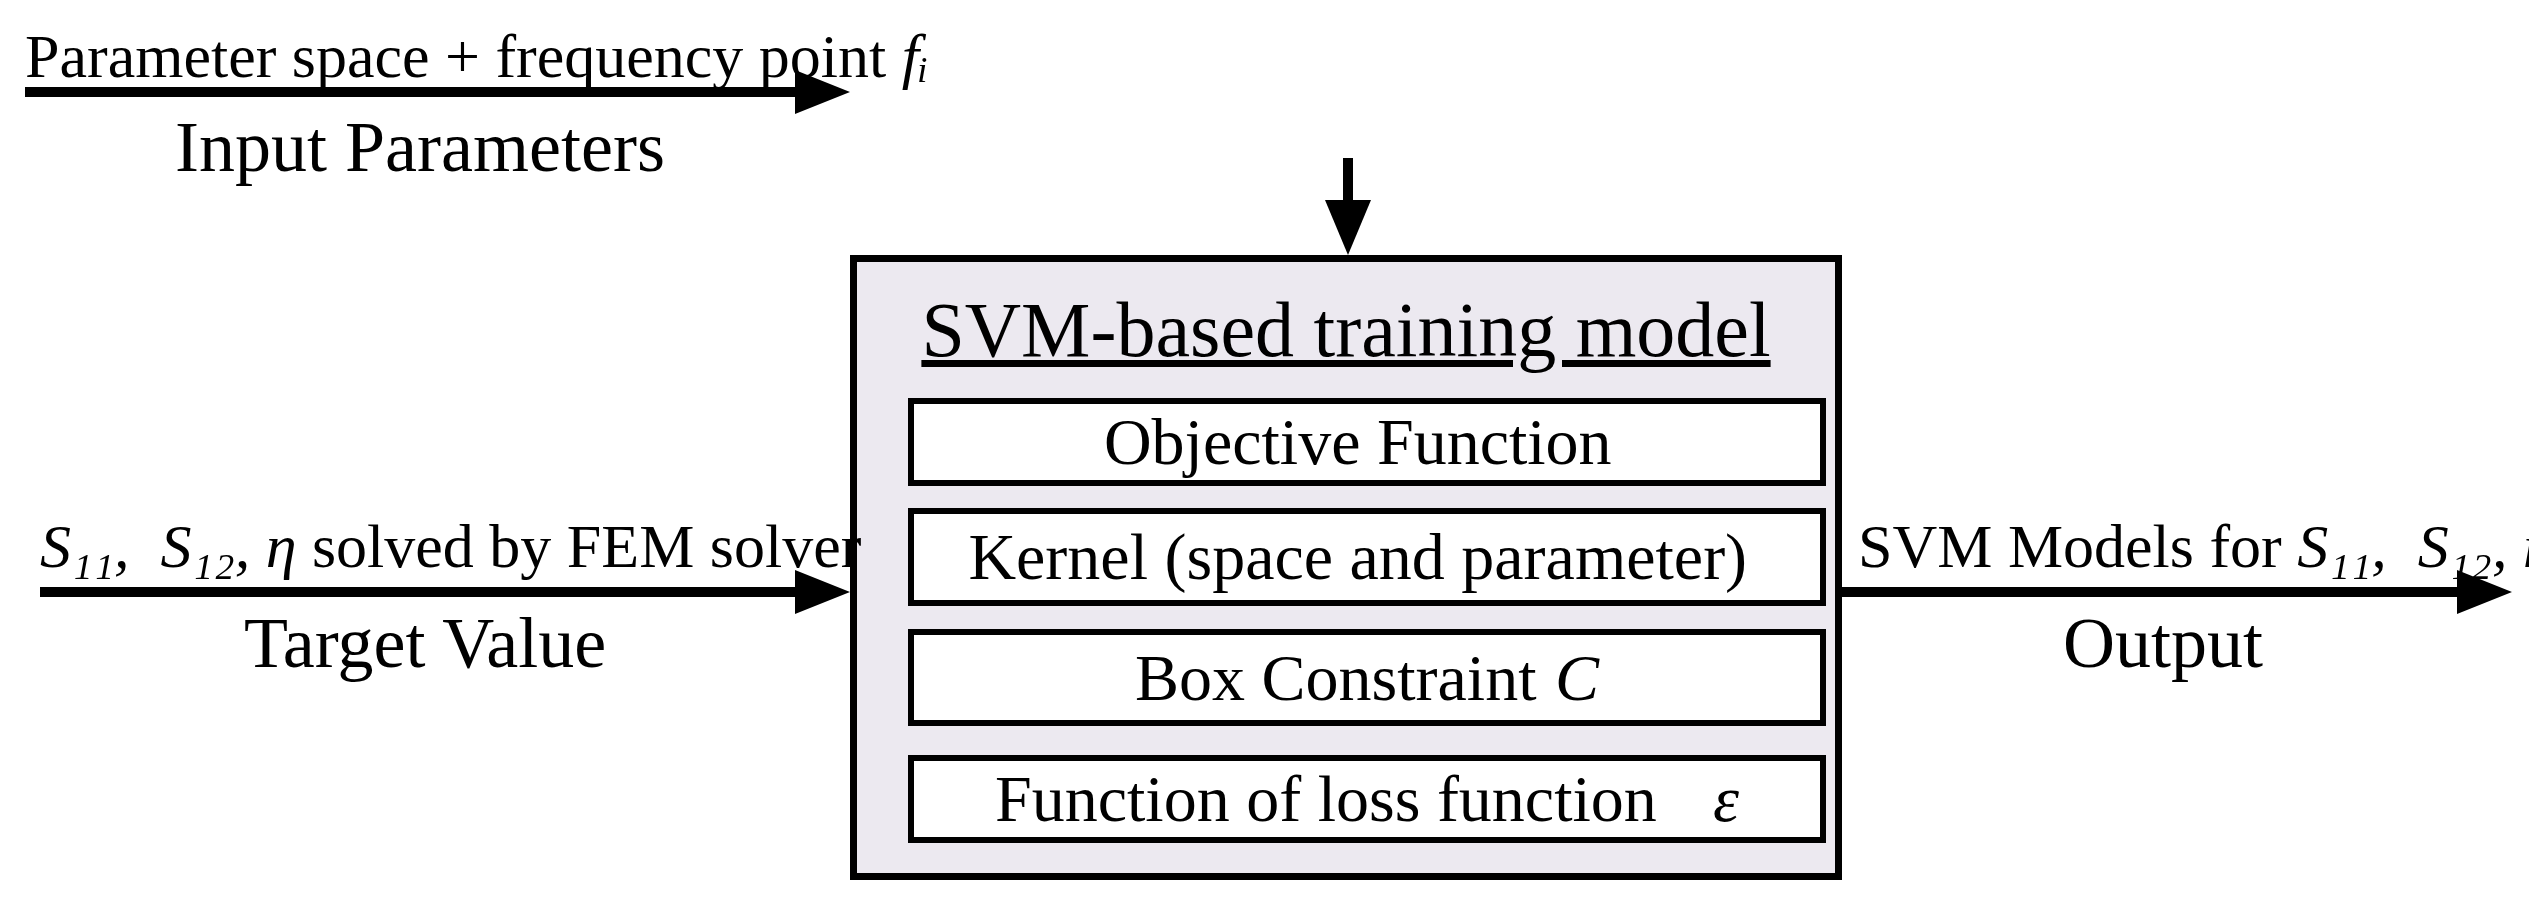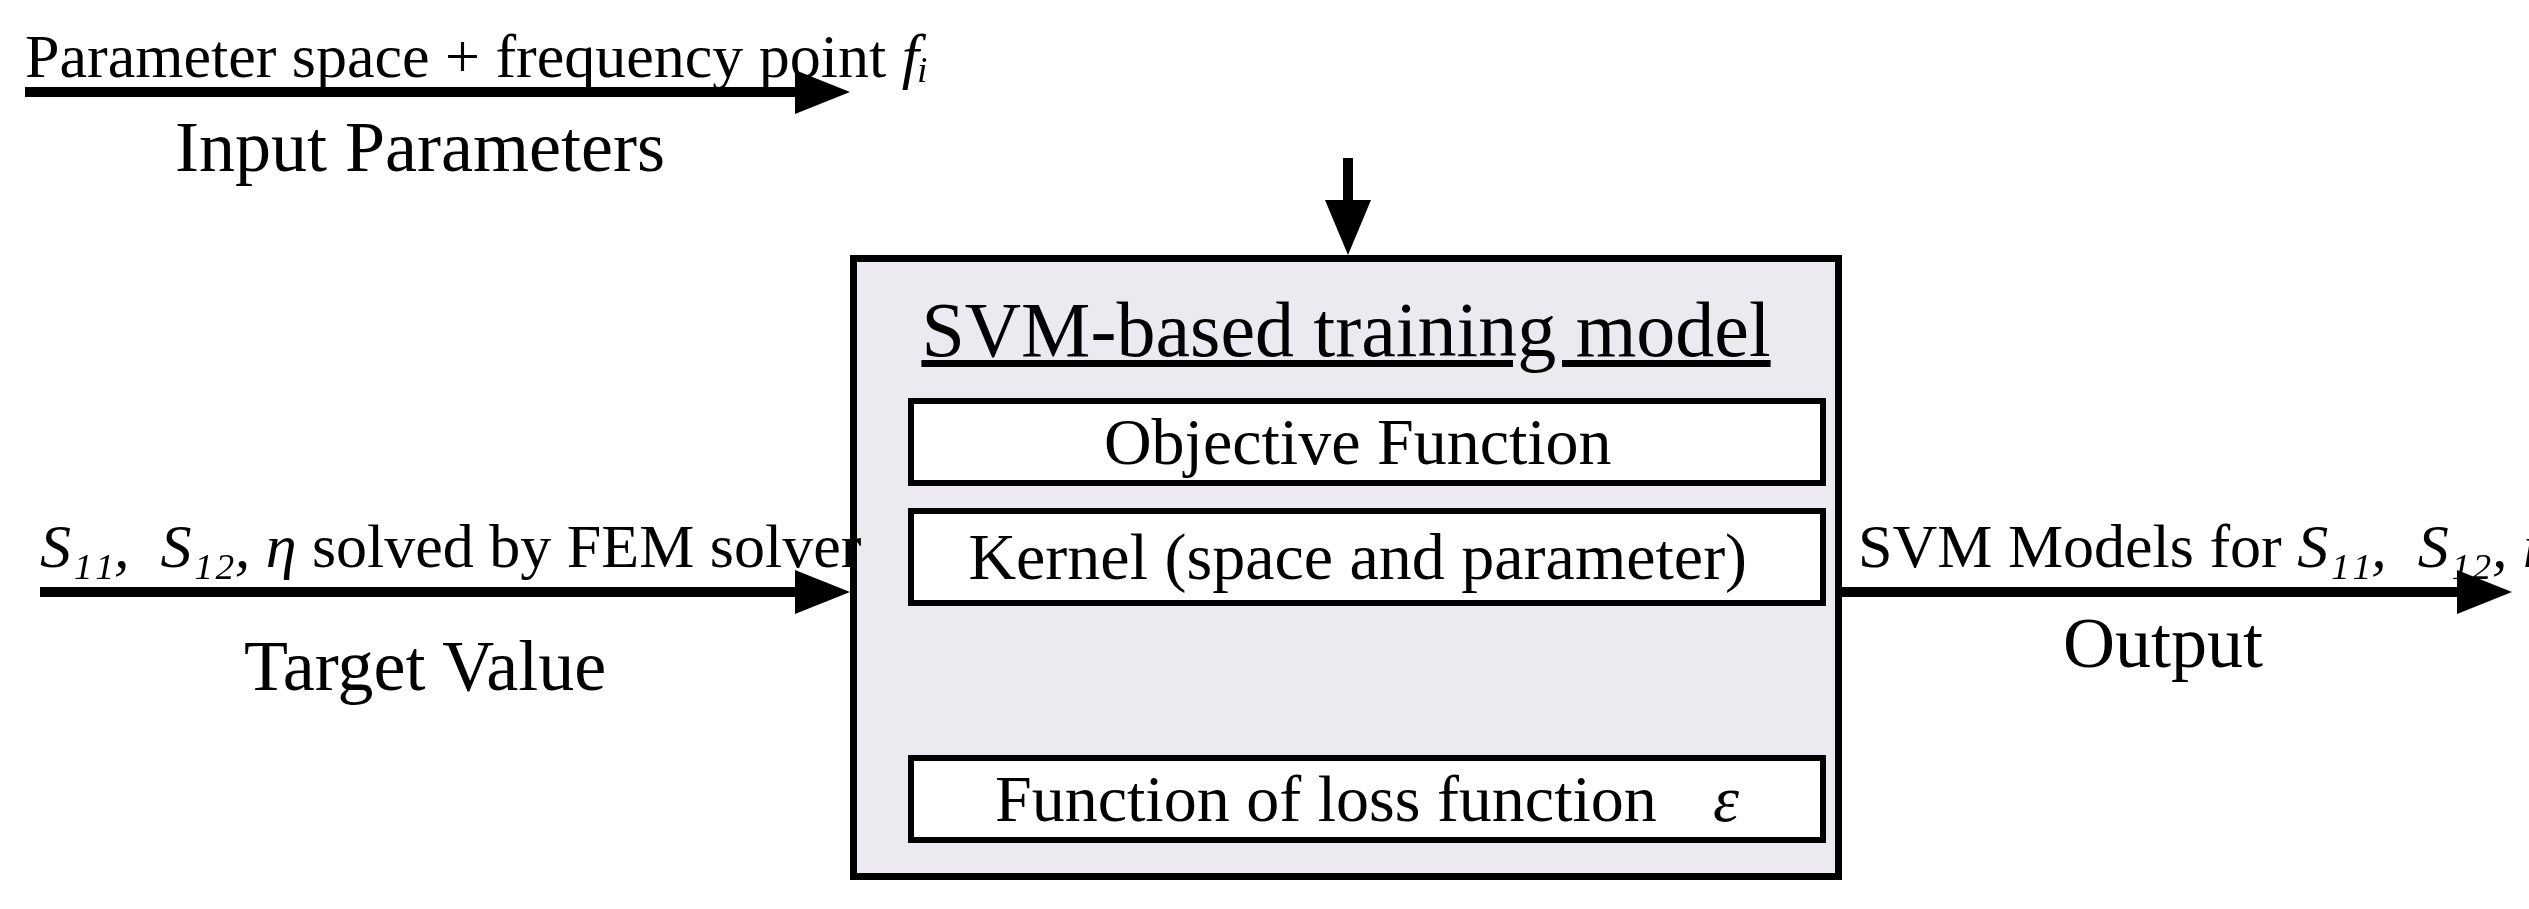--- a/index.html
+++ b/index.html
@@ -73,21 +73,21 @@
     position: absolute; left: 0; bottom: 0; width: 0; height: 0;
     border-left: 23px solid transparent;
     border-right: 23px solid transparent;
     border-top: 55px solid var(--line, #000);
   }
 
   
   .input-arrow-label  { left: 25px;   top: 24px;  width: 790px; }
   .input-title        { left: 25px;   top: 106px; width: 790px; }
   .target-arrow-label { left: 40px;   top: 514px; width: 790px; font-family: Liberation Serif, serif; }
-  .target-title       { left: 40px;   top: 602px; width: 770px; margin-top: 23px; }
+  .target-title       { left: 40px;   top: 602px; width: 770px; }
   .output-arrow-label { left: 1858px; top: 514px; width: 610px; }
   .output-title       { left: 1858px; top: 602px; width: 610px; }
 </style>
 </head>
 <body>
 
 <div class="canvas">
 
   <div class="label small input-arrow-label"><span>Parameter space + frequency point </span><span class="math">fᵢ</span></div>
 
@@ -110,20 +110,24 @@
     <div class="svm-item i0">
         <span>Objective Function</span>
         <span class="math"></span>
       </div>
 
     <div class="svm-item i1">
         <span>Kernel (space and parameter)</span>
         <span class="math"></span>
       </div>
 
+    <div class="svm-item i2">
+        <span>Box Constraint</span>
+        <span class="math">C</span>
+      </div>
 
     <div class="svm-item i3">
         <span>Function of loss function</span>
         <span class="math wide-gap">ε</span>
       </div>
   </div>
 
   <div class="label small target-arrow-label"><span class="math">S₁₁,&nbsp; S₁₂, η</span><span> solved by FEM solver</span></div>
 
   <div class="arrow-h arrow-target">

